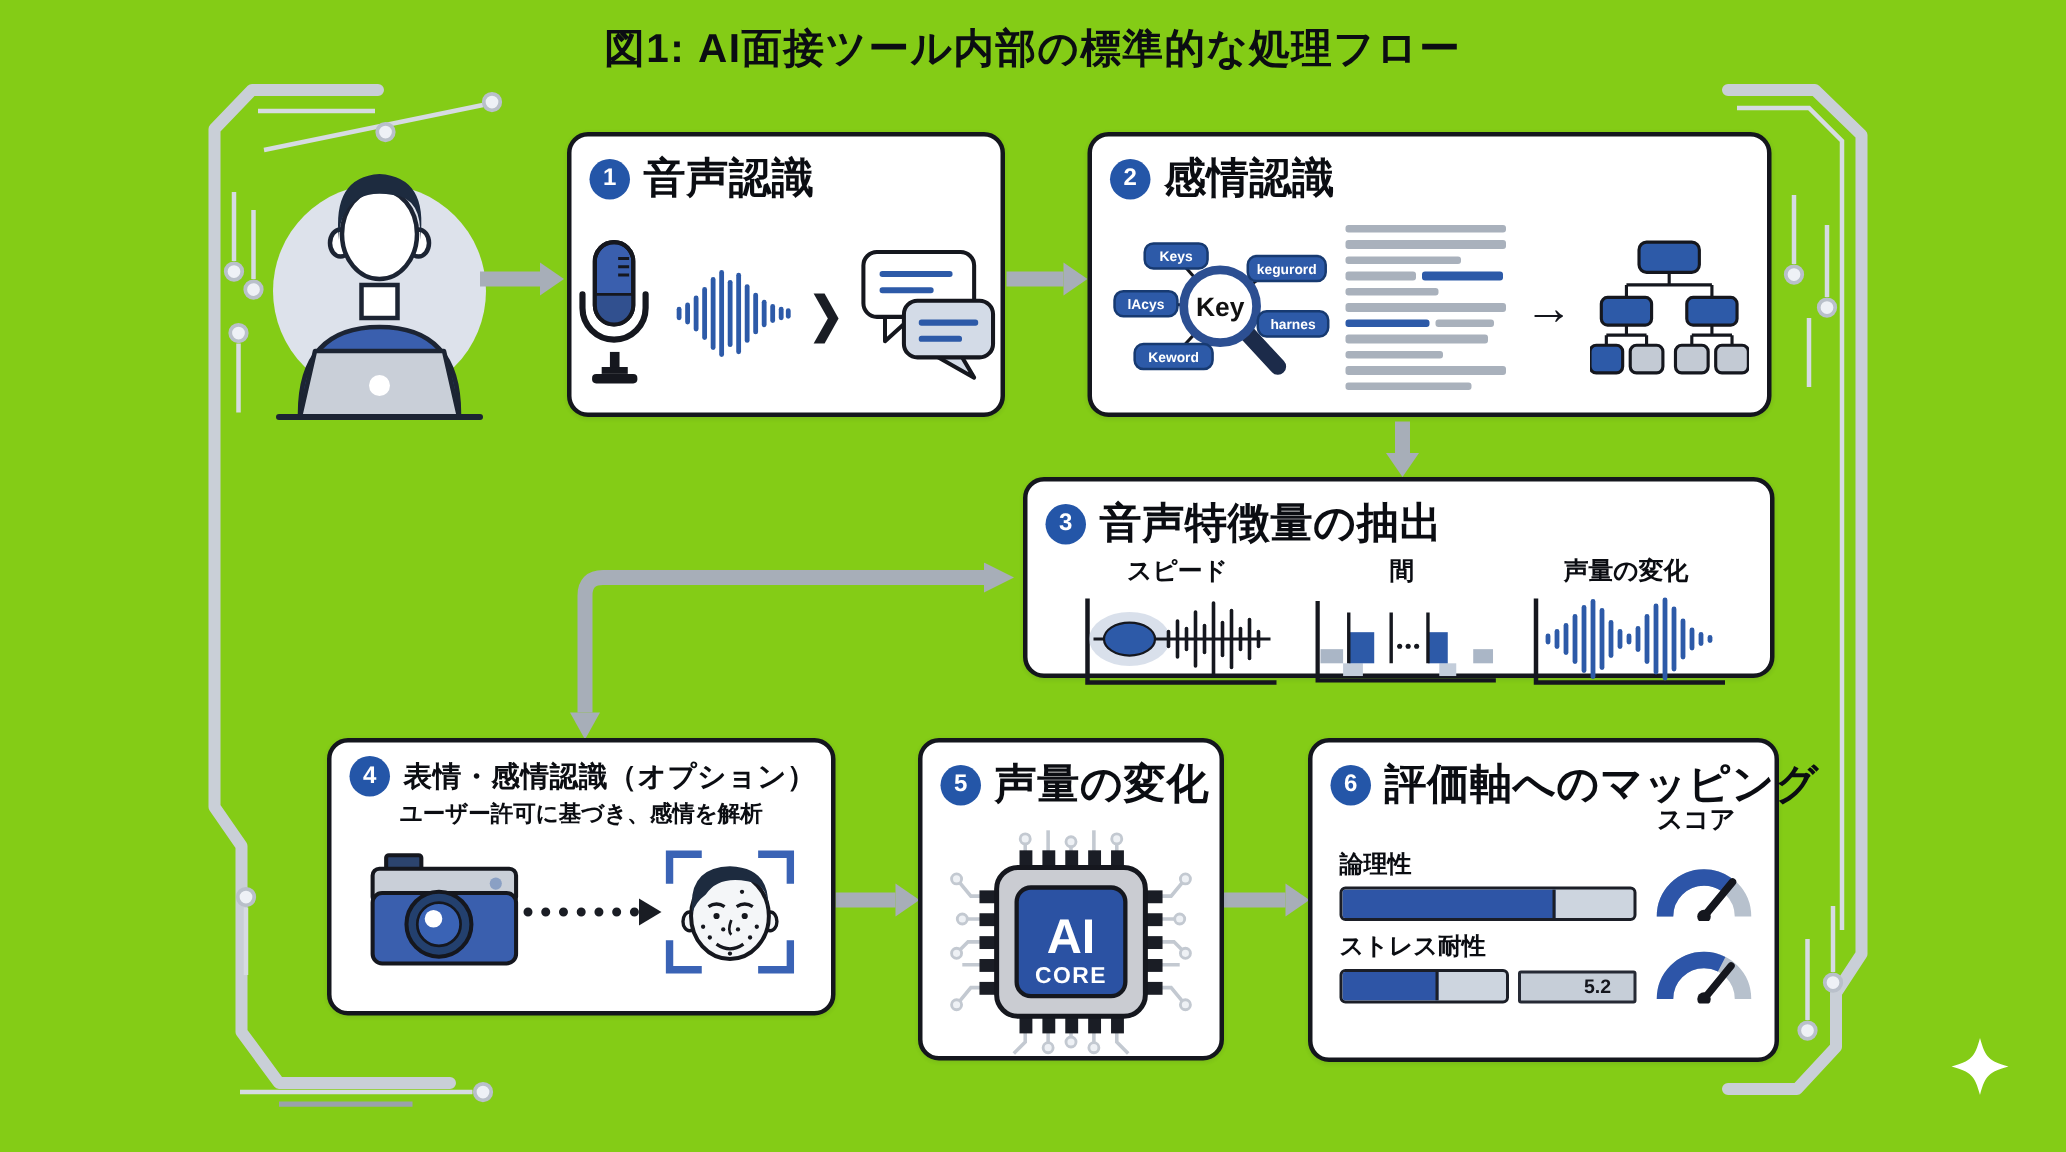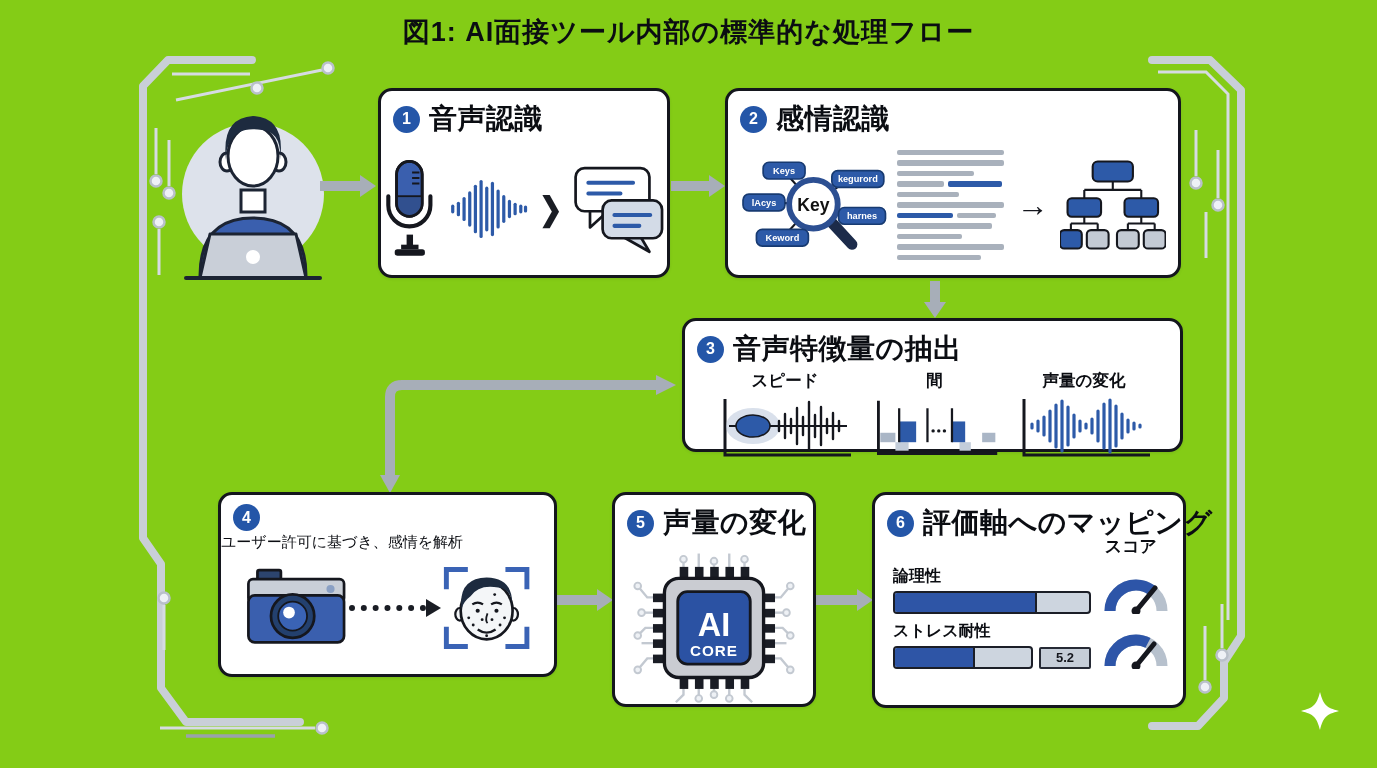--- a/index.html
+++ b/index.html
@@ -29,38 +29,38 @@
   .doc{width:128px;display:flex;flex-direction:column;gap:5px;}
   .doc .ln{display:flex;gap:4px;height:5.5px;}
   .doc .seg{height:5.5px;border-radius:2px;background:#a9b1bc;}
   .doc .seg.blue{background:#2d5aa8;}
   .arrow-glyph{font-size:32px;font-weight:900;color:#14161d;margin:0 2px;}
   
   .b3-row{display:flex;justify-content:space-between;padding:2px 26px 0 30px;}
   .feat{display:flex;flex-direction:column;align-items:center;}
   .feat .flabel{font-size:16.5px;font-weight:800;color:#0b0d12;margin-bottom:1px;}
   
-  .b4-sub{font-size:15px;font-weight:400;color:#0b0d12;margin-top:2px;}
+  .b4-sub{text-align:center;font-size:15px;font-weight:700;color:#0b0d12;margin-top:2px;}
   .b4-row{display:flex;align-items:center;justify-content:space-between;padding:8px 22px 0 22px;}
   .dotarrow{display:flex;align-items:center;width:96px;}
   .dotarrow .dots{flex:1;border-top:6px dotted #1a1d24;}
   .dotarrow .head{width:0;height:0;border-left:15px solid #1a1d24;border-top:9px solid transparent;border-bottom:9px solid transparent;}
   
   .b5-chip{display:flex;justify-content:center;margin-top:2px;}
   
   .score-label{position:absolute;right:26px;top:40px;font-size:17px;font-weight:800;color:#0b0d12;margin-left:38px;}
   .b6-rows{padding:24px 14px 0 18px;}
   .b6-row{display:flex;align-items:flex-end;gap:12px;margin-bottom:7px;}
   .b6-left{flex:1;}
   .b6-label{font-size:16px;font-weight:800;color:#0b0d12;margin-bottom:4px;}
   .b6-barwrap{display:flex;align-items:center;}
   .b6-track{flex:1;position:relative;height:19px;background:#cdd5df;border:2.5px solid #1b1e27;border-radius:4px;overflow:hidden;}
   .b6-fill{position:absolute;left:0;top:0;bottom:0;background:#2e55a6;border-right:2.5px solid #1b1e27;}
   .value-chip{width:48px;height:18px;margin-left:6px;background:#c6ced8;border:2.5px solid #262a35;border-radius:2px;
-              font-size:13px;font-weight:800;color:#14161d;display:flex;align-items:center;justify-content:center;}
+              font-size:13px;font-weight:800;color:#14161d;display:flex;align-items:center;justify-content:center;padding-left:27px;}
   .gauge{flex:0 0 66px;}
 </style>
 </head>
 <body>
 
 <div class="stage">
 
   <svg class="decor" width="1377" height="768" viewBox="0 0 1377 768">
     <g fill="none" stroke="#c9cfd7" stroke-width="8" stroke-linejoin="round" stroke-linecap="round">
       <path d="M252,60 L168,60 L143,86 L143,538 L161,564 L161,688 L186,722 L300,722"></path>
@@ -352,20 +352,21 @@
             <line x1="126" y1="32" x2="126" y2="34"></line>
           </g>
         </svg>
       </div>
     </div>
   </section>
 
   <section class="box" style="left:218px;top:492px;width:339px;height:185px;">
     <header>
       <span class="badge">4</span>
+      <h2 style="font-size:19px;">表情・感情認識（オプション）</h2>
     </header>
     <div class="b4-sub">ユーザー許可に基づき、感情を解析</div>
     <div class="b4-row">
       <svg width="112" height="92" viewBox="0 0 118 96">
         <rect x="16" y="6" width="26" height="14" rx="2" fill="#2c446e" stroke="#15171e" stroke-width="3"></rect>
         <rect x="6" y="16" width="106" height="26" rx="5" fill="#c9cfd8" stroke="#15171e" stroke-width="3"></rect>
         <rect x="6" y="34" width="106" height="52" rx="7" fill="#3a5fae" stroke="#15171e" stroke-width="3"></rect>
         <circle cx="55" cy="57" r="24" fill="#23406e" stroke="#15171e" stroke-width="3"></circle>
         <circle cx="55" cy="57" r="16" fill="#3a63b5" stroke="#15171e" stroke-width="2"></circle>
         <circle cx="51" cy="53" r="6.5" fill="#ffffff"></circle>

